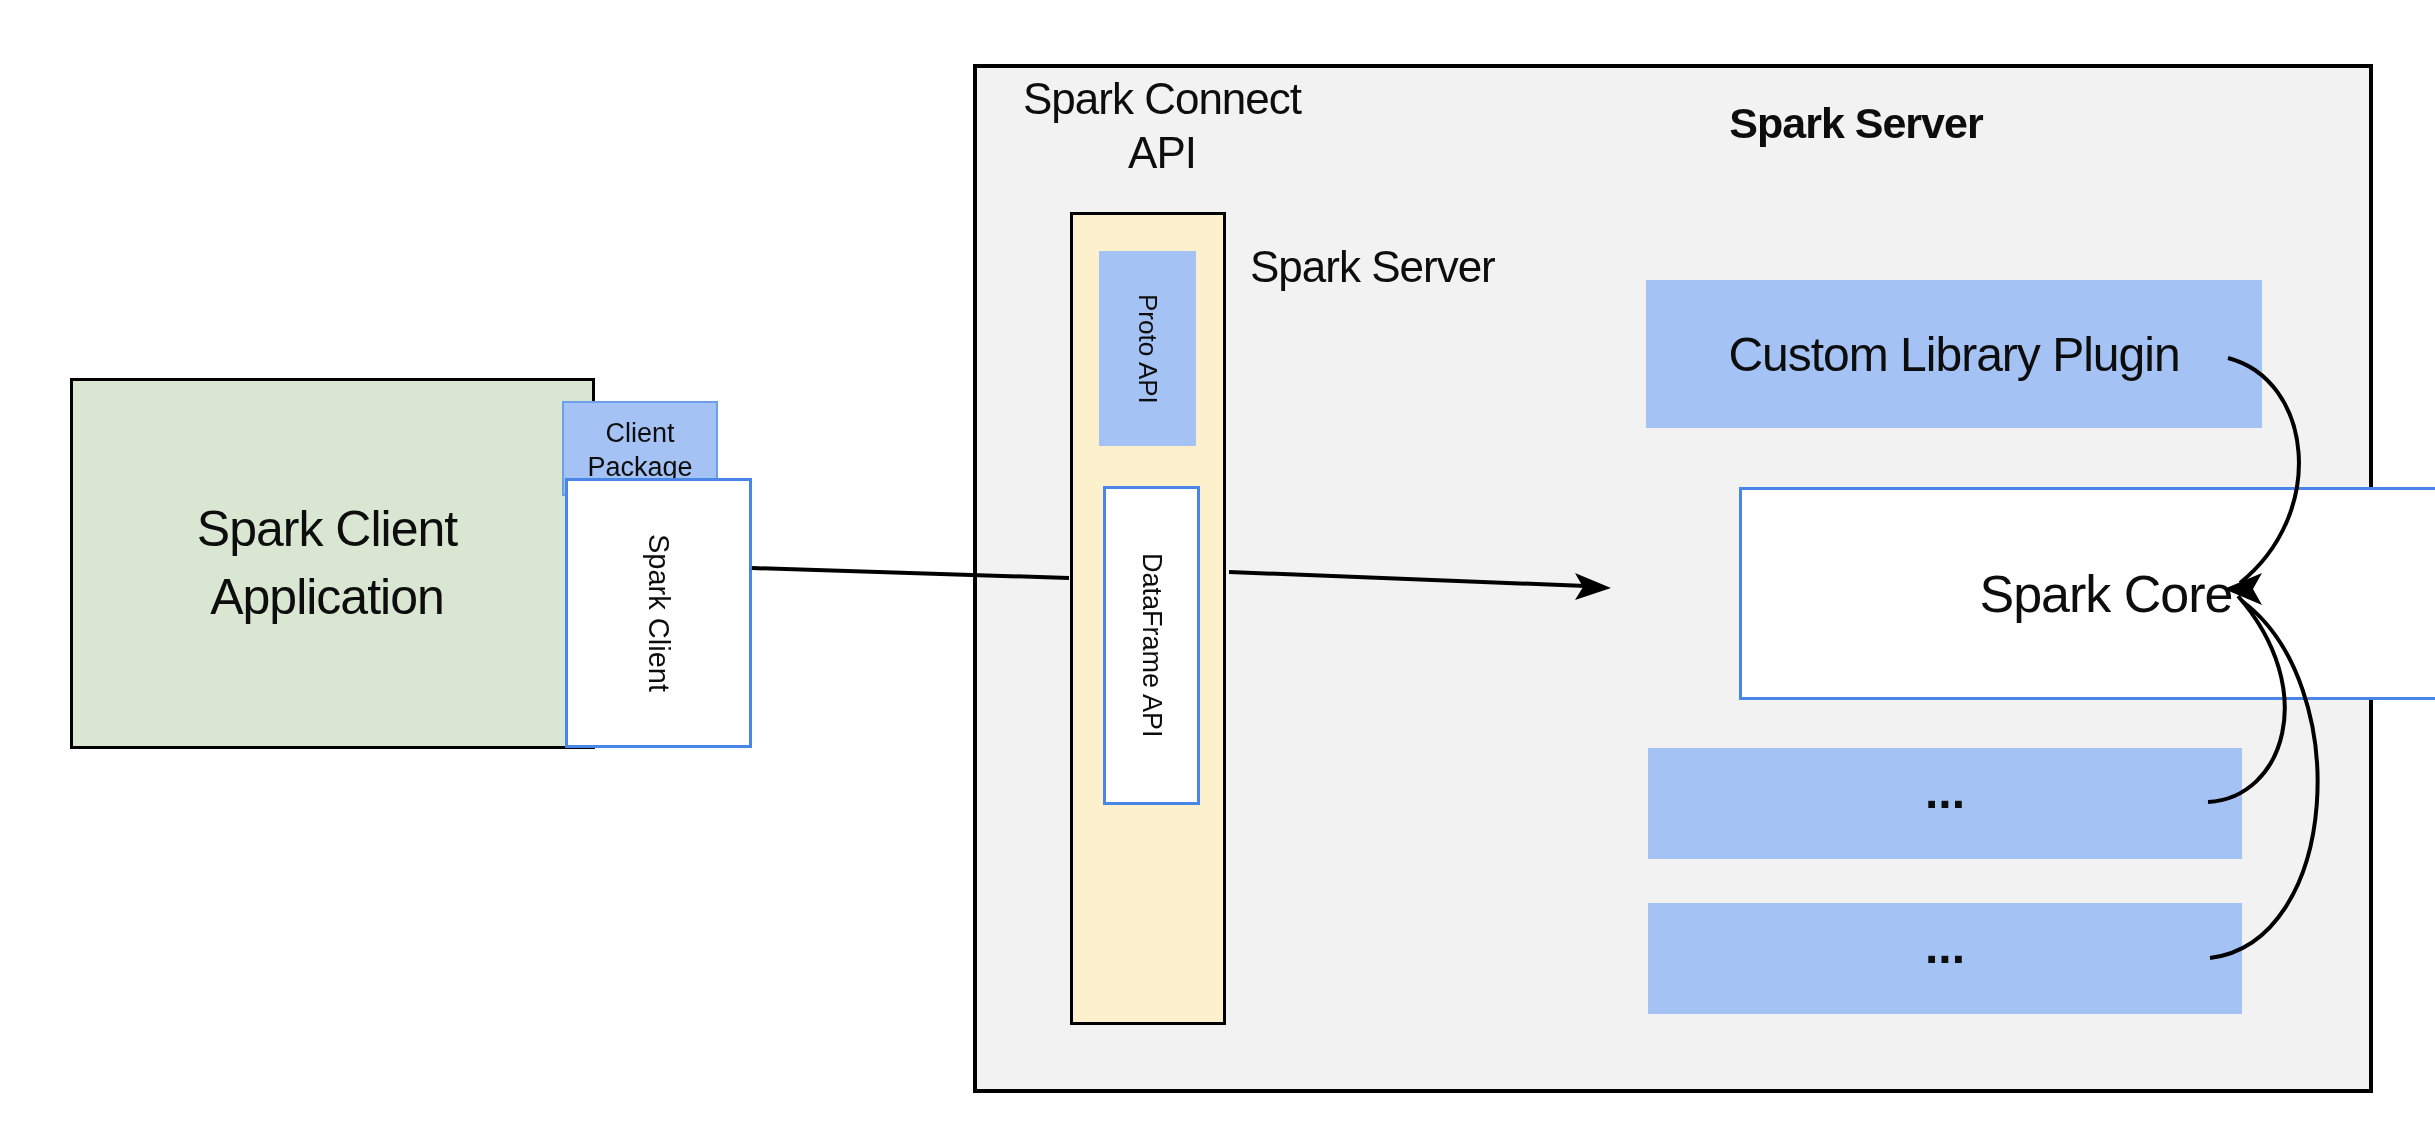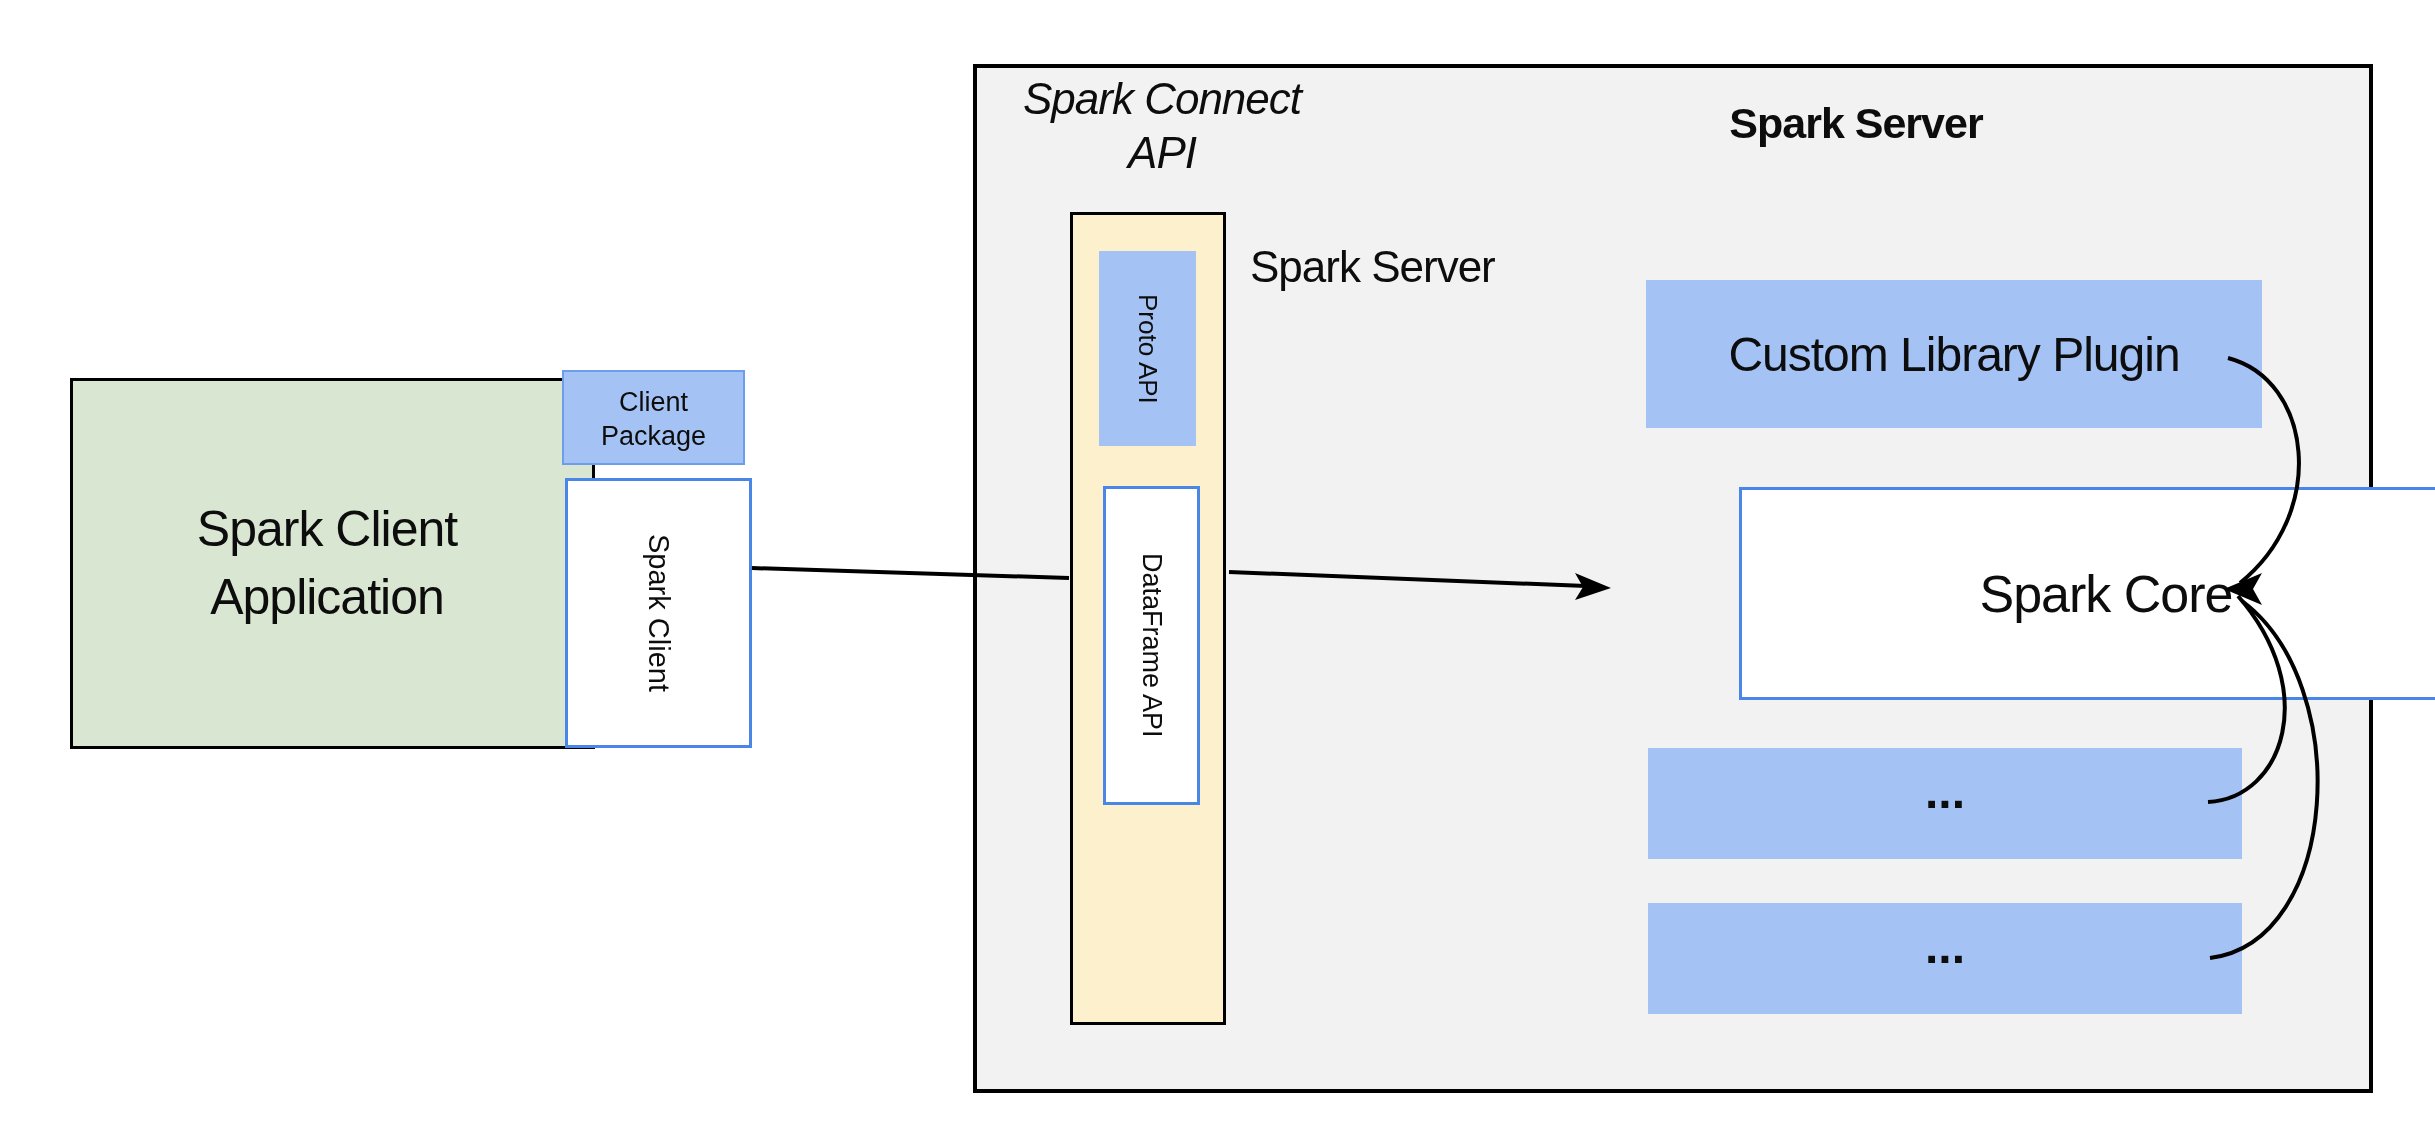--- a/index.html
+++ b/index.html
@@ -18,21 +18,21 @@
   
   .green-box{
     left:70px; top:378px; width:525px; height:371px;
     background:var(--green); border:3px solid #000;
   }
   .green-label{
     left:82px; top:495px; width:490px;
     font-size:50px; line-height:68px; letter-spacing:-1px; text-align:center;
   }
   .client-package-box{
-    left:562px; top:370px; width:183px; height:95px;
+    left:562px; top:401px; width:156px; height:95px;
     background:var(--light-blue); border:2px solid #6d9eeb;
     font-size:27px; line-height:34px; text-align:center; padding-top:13px;
   }
   .spark-client-box{
     left:565px; top:478px; width:187px; height:270px;
     background:#fff; border:3px solid var(--blue-border);
   }
   .vtext{
     width:100%; height:100%;
     display:flex; align-items:center; justify-content:center;
@@ -40,21 +40,21 @@
   }
   .spark-client-box .vtext{font-size:29px; letter-spacing:0px;}
 
   
   .gray-box{
     left:973px; top:64px; width:1400px; height:1029px;
     background:var(--gray); border:4px solid #000;
   }
   .connect-title{
     left:962px; top:72px; width:400px;
-    font-size:44px; line-height:54px; letter-spacing:-1px; text-align:center;font-style:italic;
+    font-size:44px; line-height:54px; letter-spacing:-1px; text-align:center;
   }
   .server-title{
     left:1656px; top:98px; width:400px;
     font-size:43px; line-height:50px; font-weight:bold; letter-spacing:-1px; text-align:center;
   }
 
   
   .yellow-box{
     left:1070px; top:212px; width:156px; height:813px;
     background:var(--yellow); border:3px solid #000;

